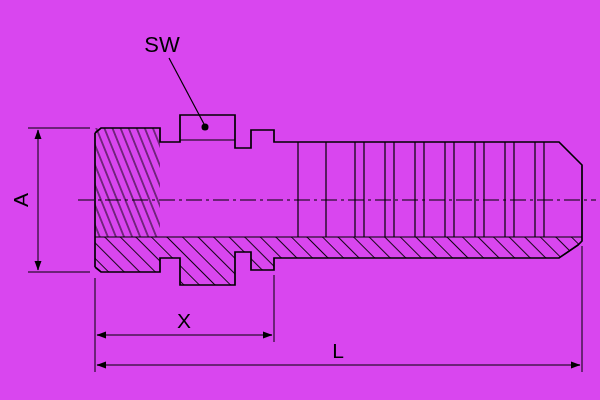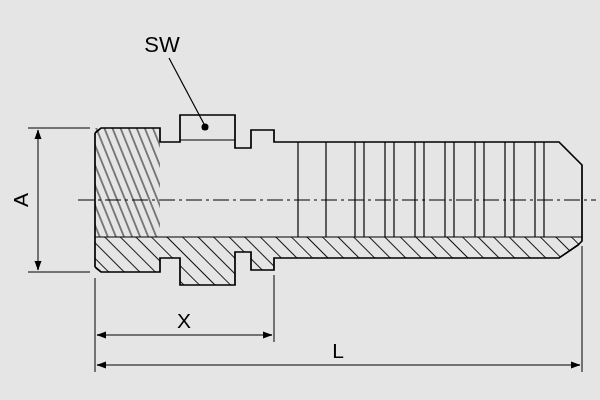--- a/index.html
+++ b/index.html
@@ -1,16 +1,16 @@
 <!DOCTYPE html>
 <html><head>
 <meta charset="utf-8">
 <style>
   html,body { margin:0; padding:0; background:#ffffff; }
-  .canvas { width:600px; height:400px; background:#e5e5e5; position:relative; overflow:hidden; }
+  .canvas { width:600px; height:400px; background:#d946ef; position:relative; overflow:hidden; }
   svg { display:block; }
   .outline   { fill:none; stroke:#000; stroke-width:1.7; stroke-linejoin:miter; }
   .thin      { fill:none; stroke:#000; stroke-width:1.1; }
   .rib       { fill:none; stroke:#000; stroke-width:1.2; }
   .dimline   { fill:none; stroke:#000; stroke-width:1; }
   .extline   { fill:none; stroke:#000; stroke-width:1; }
   .leader    { fill:none; stroke:#000; stroke-width:1.2; }
   .centerln  { fill:none; stroke:#000; stroke-width:1; stroke-dasharray:16 4 3 4; }
   text { font-family:"Liberation Sans","DejaVu Sans",sans-serif; font-size:21px; fill:#000; }
   .swtxt { font-size:22px; }

